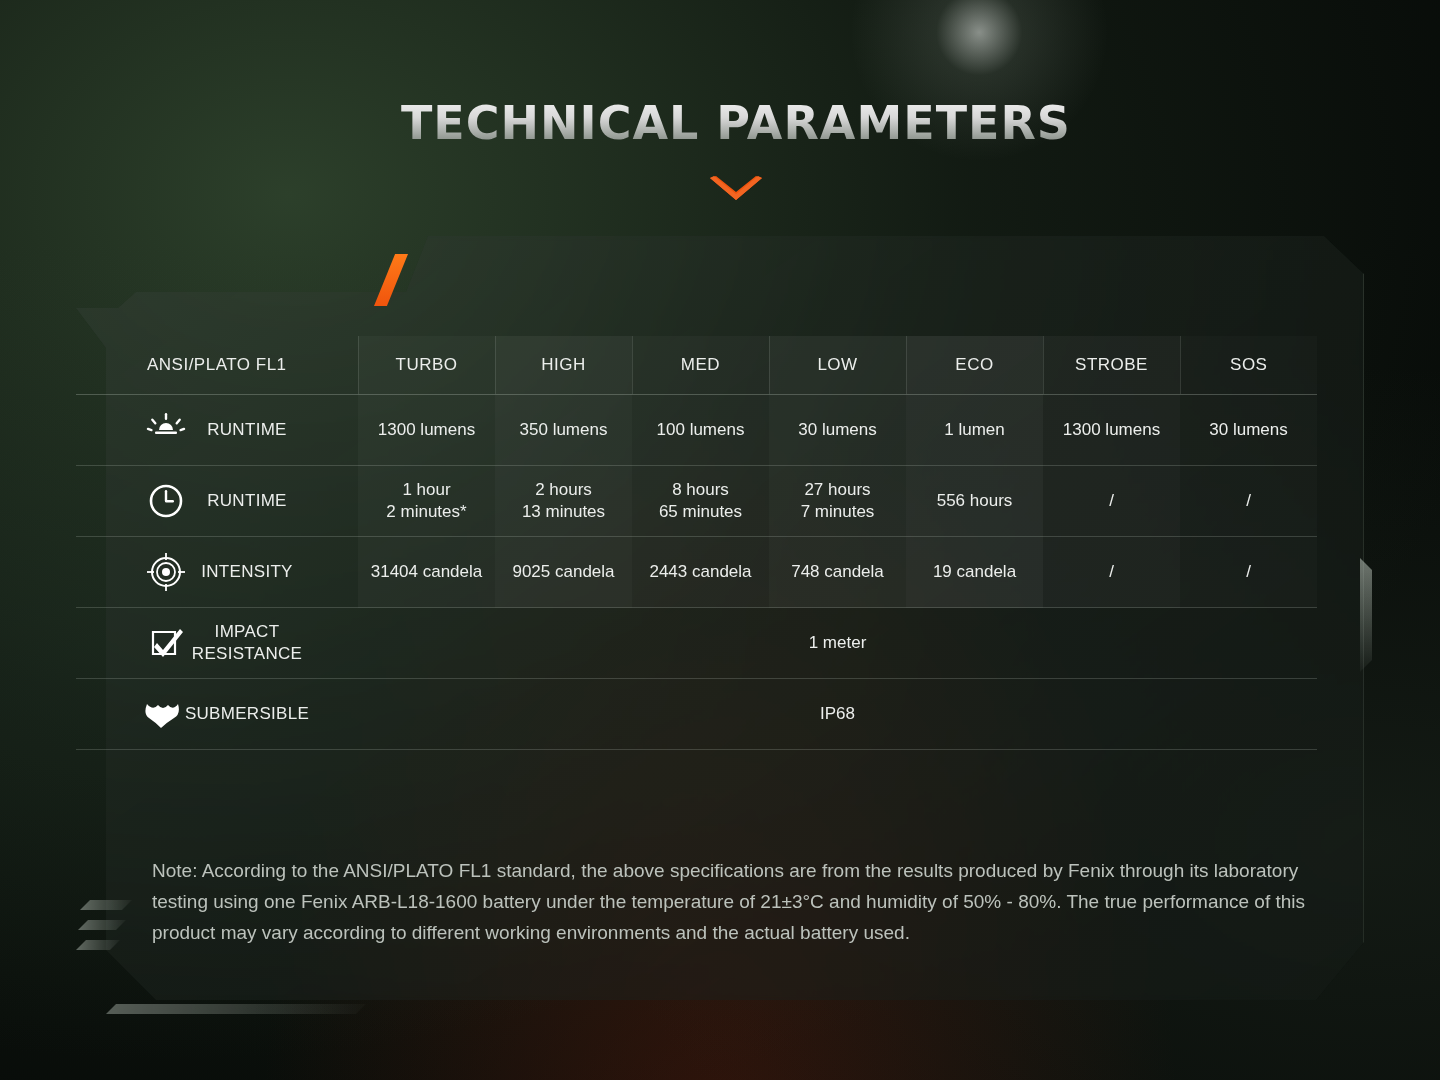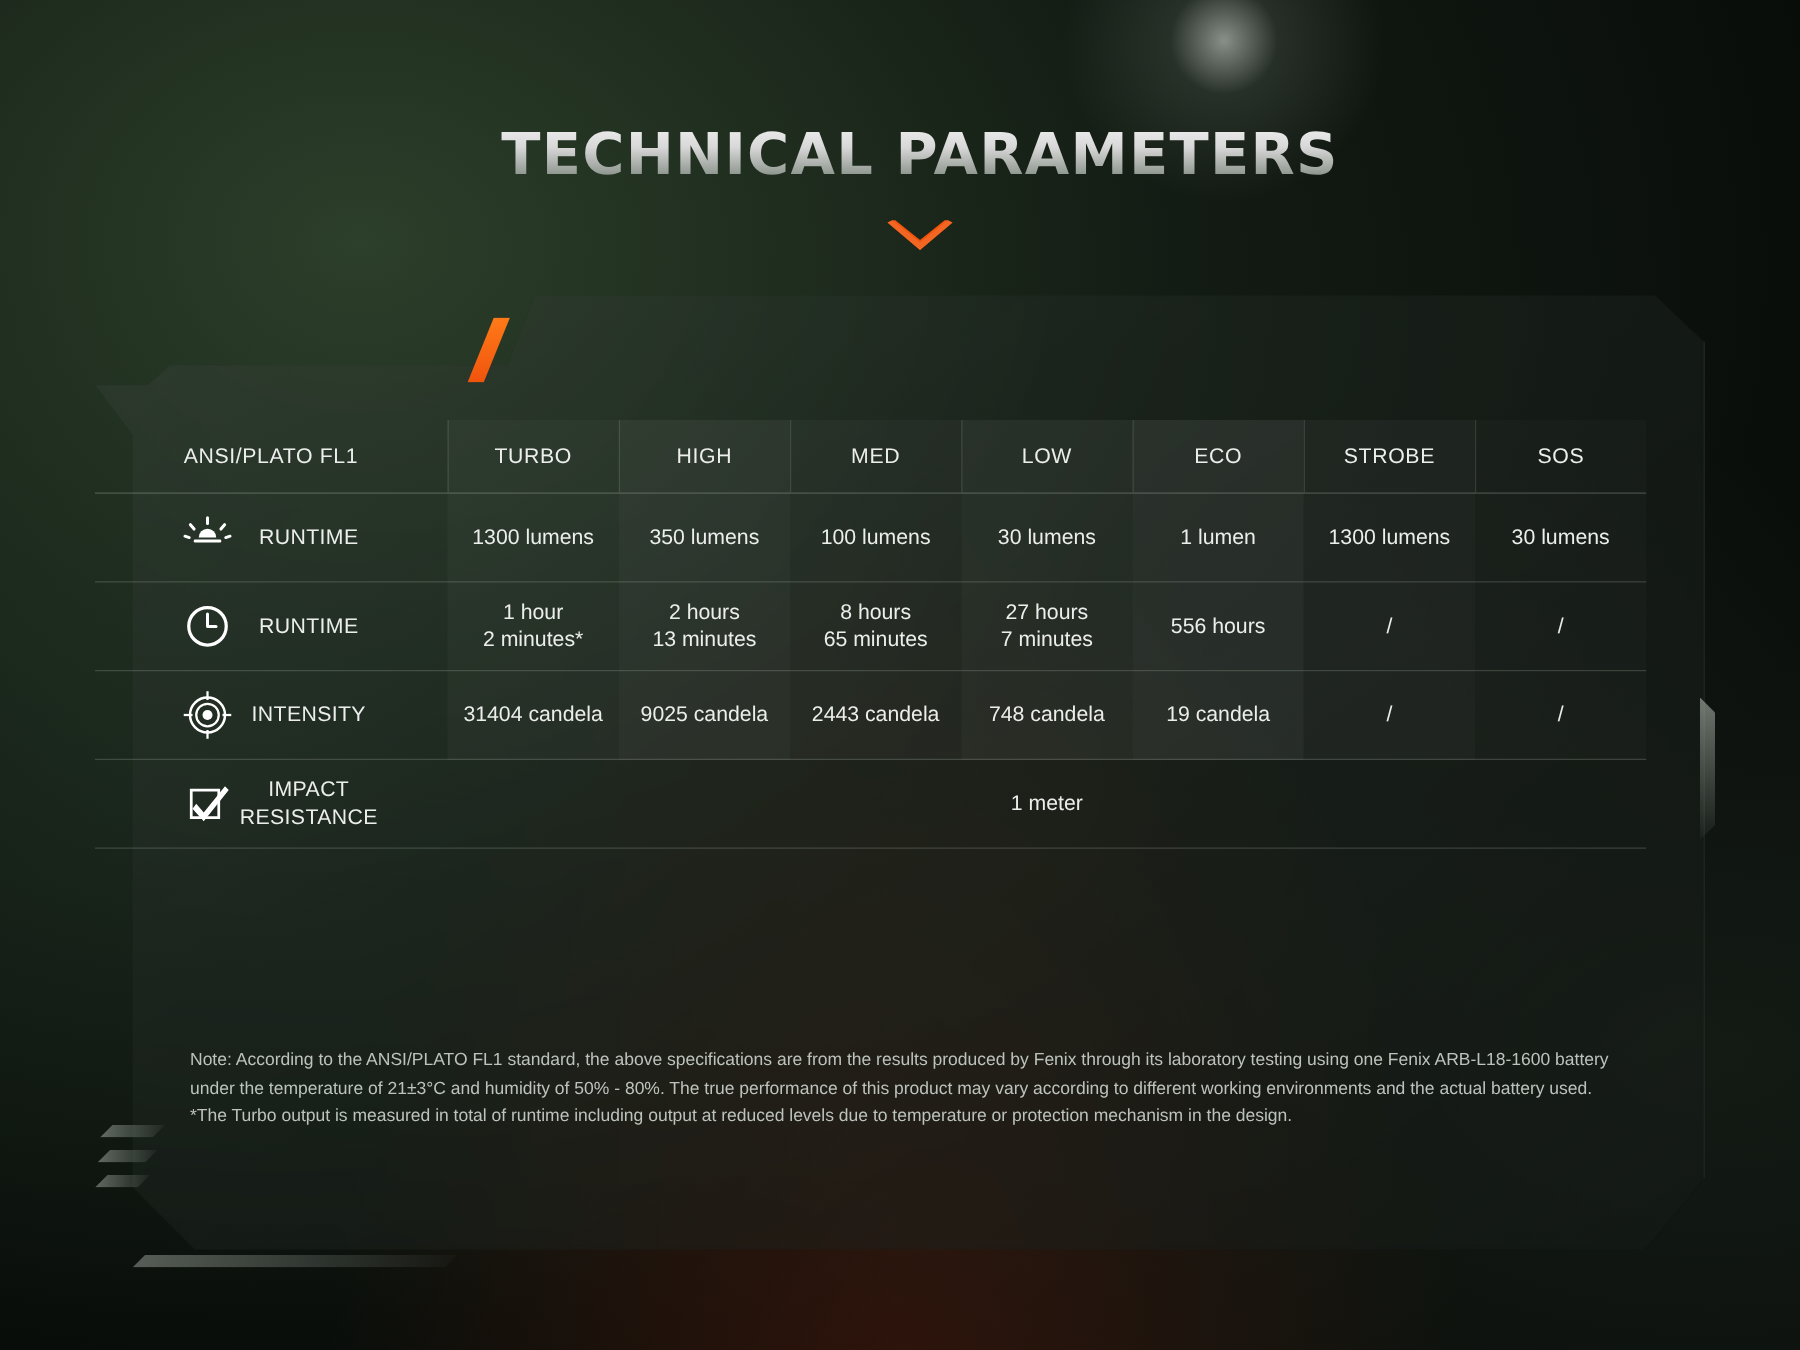--- a/index.html
+++ b/index.html
@@ -218,24 +218,24 @@
   .tint-med    { background: rgba(255,255,255,0.030); }
   .tint-low    { background: rgba(255,255,255,0.055); }
   .tint-eco    { background: rgba(255,255,255,0.075); }
   .tint-strobe { background: rgba(255,255,255,0.040); }
   .tint-sos    { background: rgba(255,255,255,0.020); }
 
   
   #note {
     position: absolute;
     left: 76px;
-    top: 608px;
+    top: 628px;
     width: 1160px;
     color: #bcc2bc;
-    font-size: 14px;
+    font-size: 19px;
     line-height: 1.62;
   }
   #note p { margin: 0; }
 </style>
 </head>
 <body>
 
 <div id="bg"></div>
 
 <div id="title-wrap">
@@ -369,21 +369,31 @@
               <path d="M7 9 h22 v22 h-22 z" fill="none" stroke="#ffffff" stroke-width="2.2"></path>
               <path d="M11 20 l6 7 L34 6 l3 3 L17 34 l-9 -10 z" fill="#ffffff"></path>
             </svg>
           </span>
           <span class="label-text two-line">IMPACT
 RESISTANCE</span>
         </td>
         <td colspan="7">1 meter</td>
       </tr>
 
+      <tr>
+        <td class="cell-label">
+          <span class="row-icon">
+            <svg width="42" height="32" viewBox="0 0 42 32" xmlns="http://www.w3.org/2000/svg">
+              <path d="M2 6 q6 7 11 1 q5 6 10 0 q5 6 10 -1 q3 10 -4 14 q-8 5 -13 10 q-6 -6 -12 -10 q-6 -4 -2 -14 z" fill="#ffffff"></path>
+            </svg>
+          </span>
+          <span class="label-text">SUBMERSIBLE</span>
+        </td>
+        <td colspan="7">IP68</td>
+      </tr>
 
     </tbody>
   </table>
 
   <div id="note">
     <p>Note: According to the ANSI/PLATO FL1 standard, the above specifications are from the results produced by Fenix through its laboratory testing using one Fenix ARB-L18-1600 battery under the temperature of 21±3°C and humidity of 50% - 80%. The true performance of this product may vary according to different working environments and the actual battery used.</p>
-    <p>*The Turbo output is measured in total of runtime including output at reduced levels due to temperature or protection mechanism in the design.</p>
   </div>
 </div>
 
 </body></html>

